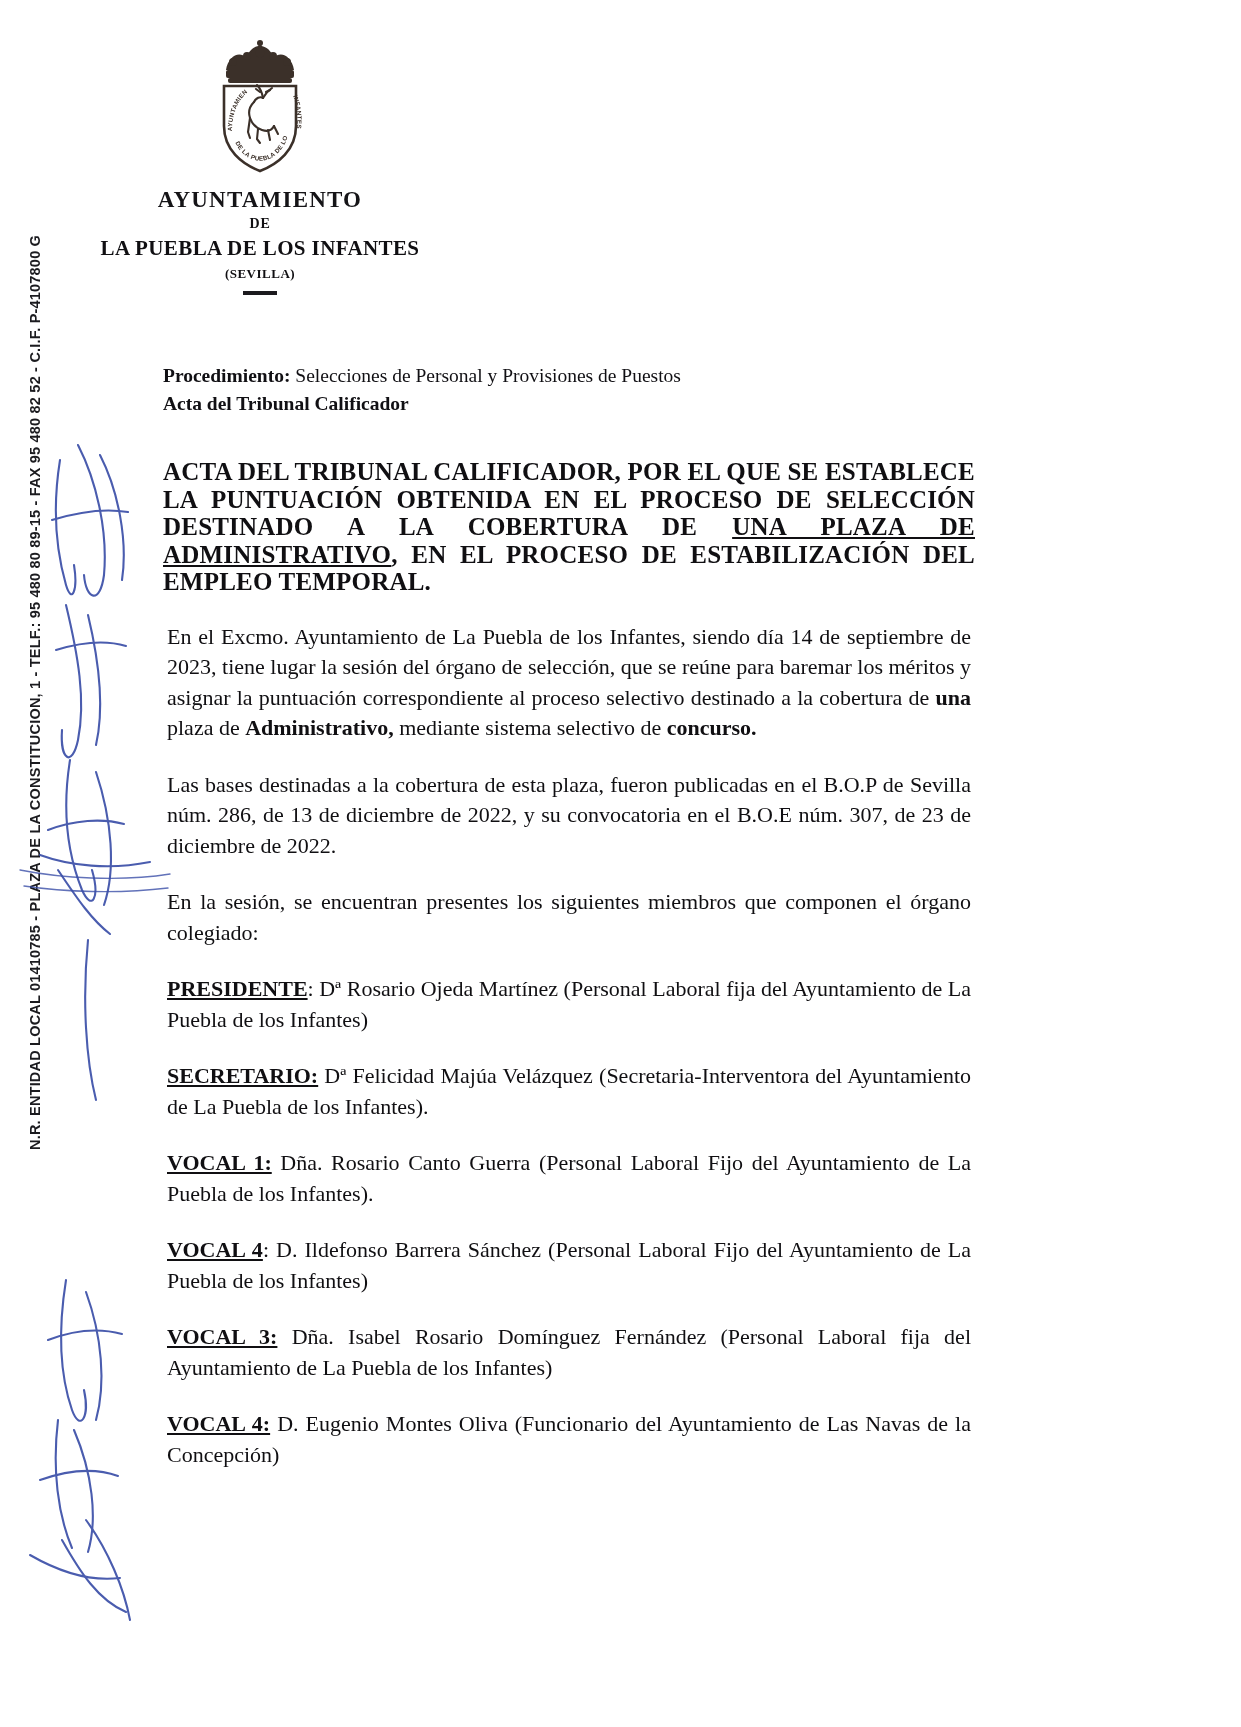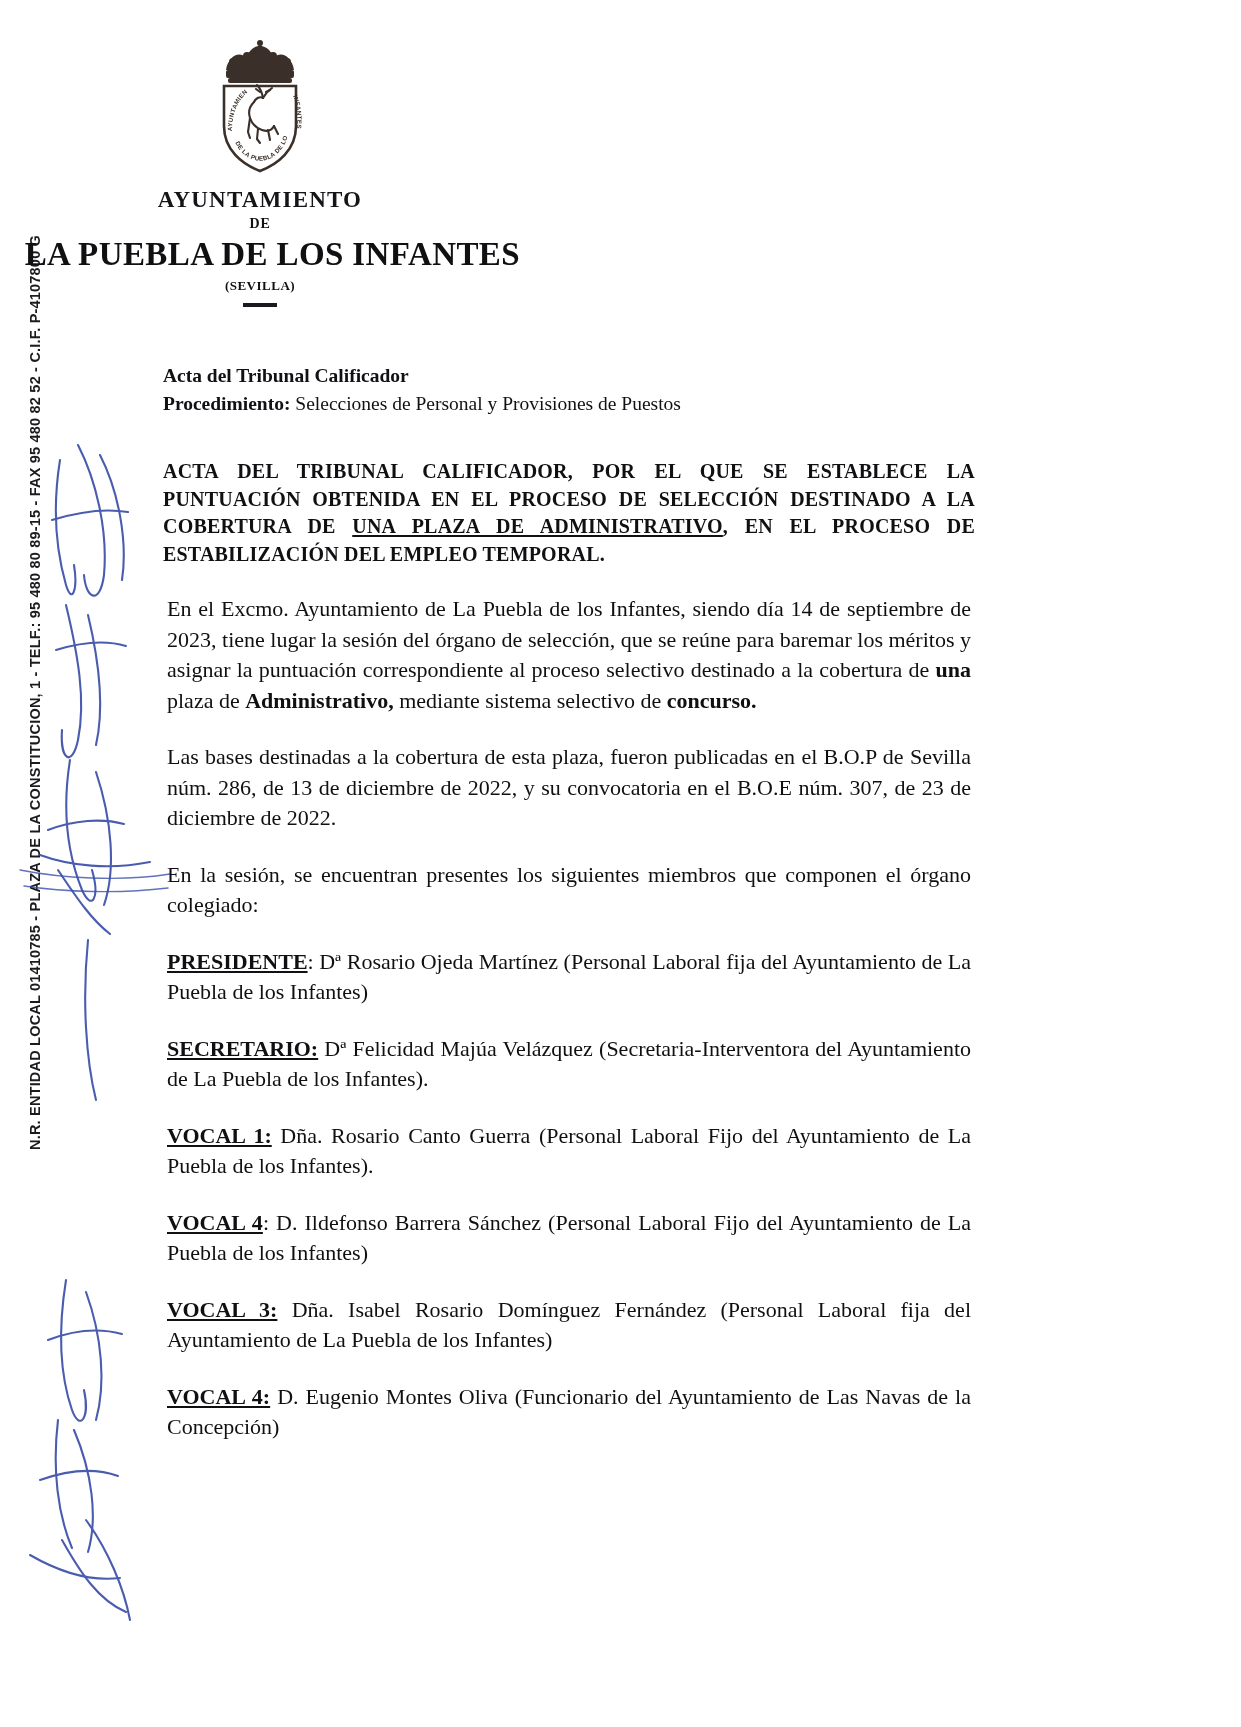--- a/index.html
+++ b/index.html
@@ -72,24 +72,23 @@
   .lh-line2 {
     font-family: "Liberation Serif", serif;
     font-weight: 700;
     font-size: 14px;
     letter-spacing: 0.8px;
     margin-top: 3px;
   }
   .lh-line3 {
     font-family: "Liberation Serif", serif;
     font-weight: 700;
-    font-size: 33px;
+    font-size: 21px;
     letter-spacing: 0.4px;
     margin-top: 4px;
-    text-align: right;
   }
   .lh-line4 {
     font-family: "Liberation Serif", serif;
     font-weight: 700;
     font-size: 13px;
     letter-spacing: 0.5px;
     margin-top: 5px;
   }
   .lh-rule {
     width: 34px;
@@ -108,21 +107,21 @@
 
   .meta-line {
     font-size: 19.5px;
     line-height: 28px;
     color: #111014;
   }
   .meta-line b { font-weight: 700; }
 
   .doc-title {
     margin-top: 40px;
-    font-size: 20px;
+    font-size: 25px;
     font-weight: 700;
     line-height: 27.5px;
     text-align: justify;
     text-justify: inter-word;
     letter-spacing: 0.2px;
   }
   .doc-title u { text-decoration: underline; text-underline-offset: 2px; }
 
   p.para {
     margin: 4px;
@@ -229,24 +228,24 @@
     <div class="lh-line1">AYUNTAMIENTO</div>
     <div class="lh-line2">DE</div>
     <div class="lh-line3">LA PUEBLA DE LOS INFANTES</div>
     <div class="lh-line4">(SEVILLA)</div>
     <div class="lh-rule"></div>
   </div>
 
   <div class="body-col">
 
     <div class="meta-line">
-      <b>Acta del Tribunal Calificador</b>
+      <b>Procedimiento:</b><span> Selecciones de Personal y Provisiones de Puestos</span>
     </div>
     <div class="meta-line">
-      <b>Procedimiento:</b><span> Selecciones de Personal y Provisiones de Puestos</span>
+      <b>Acta del Tribunal Calificador</b>
     </div>
 
     <div class="doc-title">
       <span>ACTA DEL TRIBUNAL CALIFICADOR, POR EL QUE SE ESTABLECE LA PUNTUACIÓN OBTENIDA EN EL PROCESO DE SELECCIÓN DESTINADO A LA COBERTURA DE </span><u>UNA PLAZA DE ADMINISTRATIVO</u><span>, EN EL PROCESO DE ESTABILIZACIÓN DEL EMPLEO TEMPORAL.</span>
     </div>
 
     <p class="para">
       <span>En el Excmo. Ayuntamiento de La Puebla de los Infantes, siendo día 14 de septiembre de 2023, tiene lugar la sesión del órgano de selección, que se reúne para baremar los méritos y asignar la puntuación correspondiente al proceso selectivo destinado a la cobertura de </span><b>una</b><span> plaza de </span><b>Administrativo,</b><span> mediante sistema selectivo de </span><b>concurso.</b>
     </p>
 

